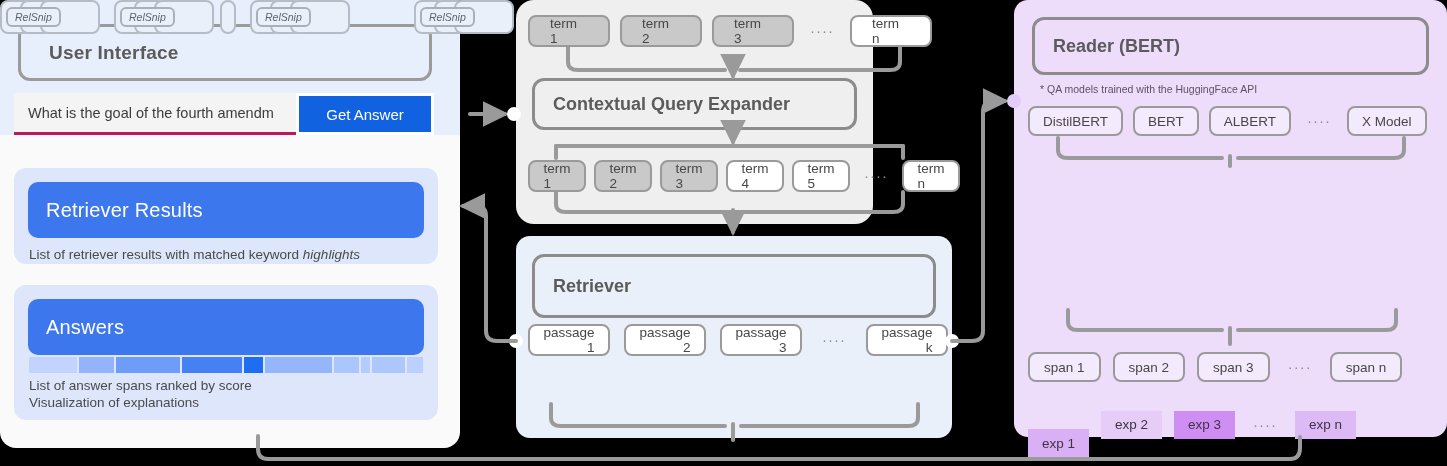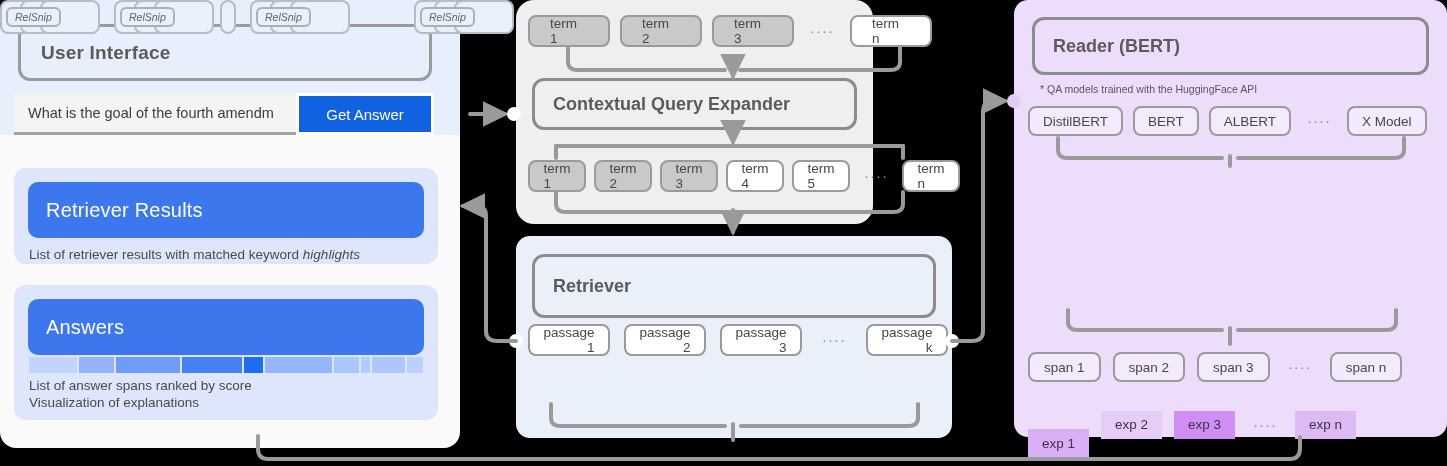--- a/index.html
+++ b/index.html
@@ -5,24 +5,24 @@
   html,body{margin:0;padding:0;background:#000;}
   body{font-family:"Liberation Sans","DejaVu Sans",sans-serif;}
   #root{position:relative;width:1447px;height:466px;background:#000;overflow:hidden;}
 
   .panel{position:absolute;box-sizing:border-box;}
 
   
   #left-panel{left:0;top:0;width:460px;height:448px;background:#fafafa;border-radius:16px;}
   #ui-block{position:absolute;left:0;top:0;width:460px;height:135px;background:#e8effc;border-radius:16px 16px 0 0;}
   #ui-title{position:absolute;left:18px;top:24px;width:414px;height:57px;box-sizing:border-box;
-    background:#e8effc;border:3px solid #9b9b9b;border-radius:12px;display:flex;align-items:center;padding-left:20px;
+    background:#e8effc;border:3px solid #9b9b9b;border-radius:12px;display:flex;align-items:center;padding-left:28px;
     font-size:19px;font-weight:bold;color:#5b5b5b;letter-spacing:.2px;text-align:center;}
   #query-row{position:absolute;left:14px;top:93px;width:420px;height:42px;display:flex;align-items:stretch;}
-  #query-input{flex:1;background:#f4f4f4;border:none;border-bottom:3px solid #a3a3a3;
+  #query-input{flex:1;background:#f4f4f4;border:none;border-bottom:3px solid #be185d;
     font-family:"Liberation Sans",sans-serif;font-size:14.5px;color:#3c3c3c;padding-left:14px;outline:none;box-sizing:border-box;}
   #get-answer-btn{width:138px;background:#1062e0;border:3px solid #ffffff;box-sizing:border-box;color:#fff;
     font-size:15px;display:flex;align-items:center;justify-content:center;cursor:pointer;}
 
   .card{position:absolute;background:#dde6fb;border-radius:12px;box-sizing:border-box;}
   .card-head{position:absolute;left:14px;top:14px;right:14px;height:56px;background:#3d77ee;border-radius:10px;
     display:flex;align-items:center;padding-left:18px;color:#fff;font-size:20px;font-weight:normal;letter-spacing:.2px;}
   .card-note{position:absolute;left:15px;font-size:13.5px;color:#4a4a4a;line-height:17px;white-space:pre;}
   .ital{font-style:italic;}
 

